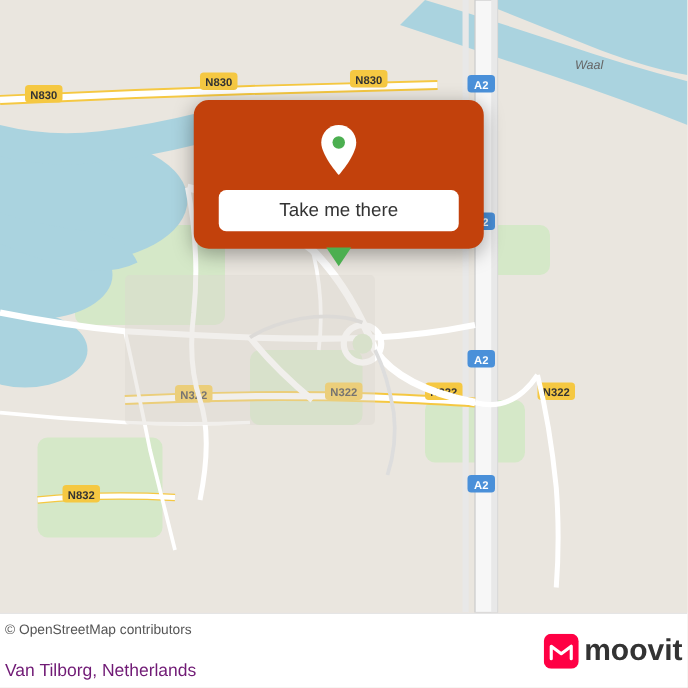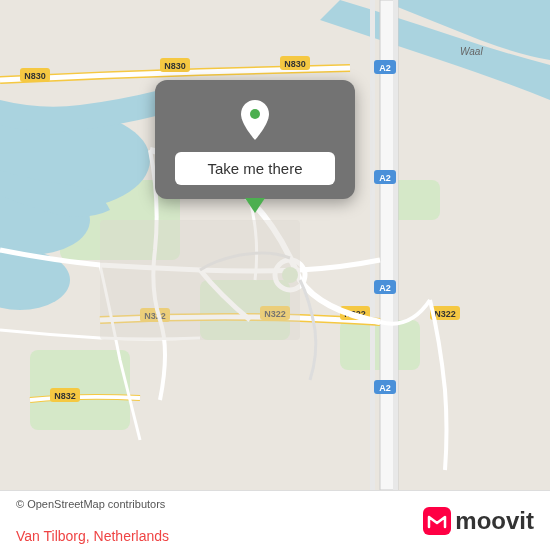--- a/index.html
+++ b/index.html
@@ -25,22 +25,22 @@
       position: absolute;
       top: 0; left: 0;
       width: 100%; height: 100%;
     }
 
     
     #popup-card {
       position: absolute;
       top: 80px;
       left: 155px;
-      width: 200px;
-      background: #737373;
+      width: 232px;
+      background: #c2410c;
       border-radius: 12px;
       display: flex;
       flex-direction: column;
       align-items: center;
       padding: 18px 20px 14px;
       box-shadow: 0 4px 16px rgba(0,0,0,0.35);
       cursor: pointer;
     }
 
     #popup-card::after {
@@ -75,31 +75,31 @@
 
     
     #bottom-bar {
       width: 550px;
       height: 60px;
       background: white;
       border-top: 1px solid #ddd;
       display: flex;
       align-items: center;
       justify-content: space-between;
-      padding: 0 16px;
+      padding: 0 4px;
     }
 
     #attribution {
       font-size: 11px;
       color: #555;
     }
 
     #location-name {
       font-size: 14px;
-      color: #ef4444;
+      color: #701a75;
       font-weight: 400;
       margin-top: 18px;
     }
 
     #moovit-logo {
       display: flex;
       align-items: center;
       gap: 4px;
       font-size: 24px;
       font-weight: bold;

